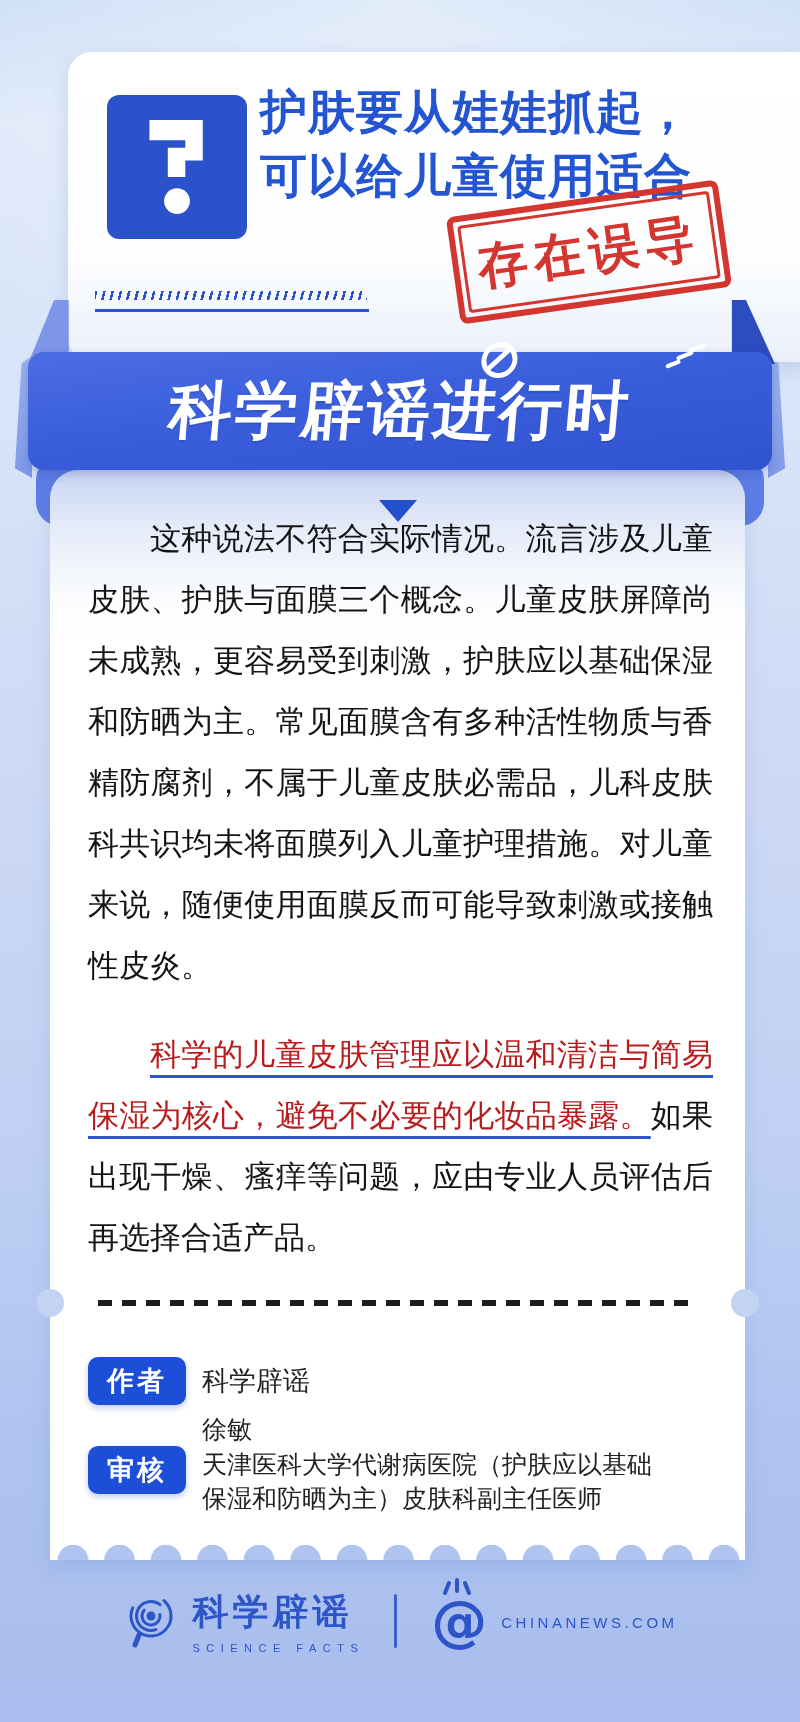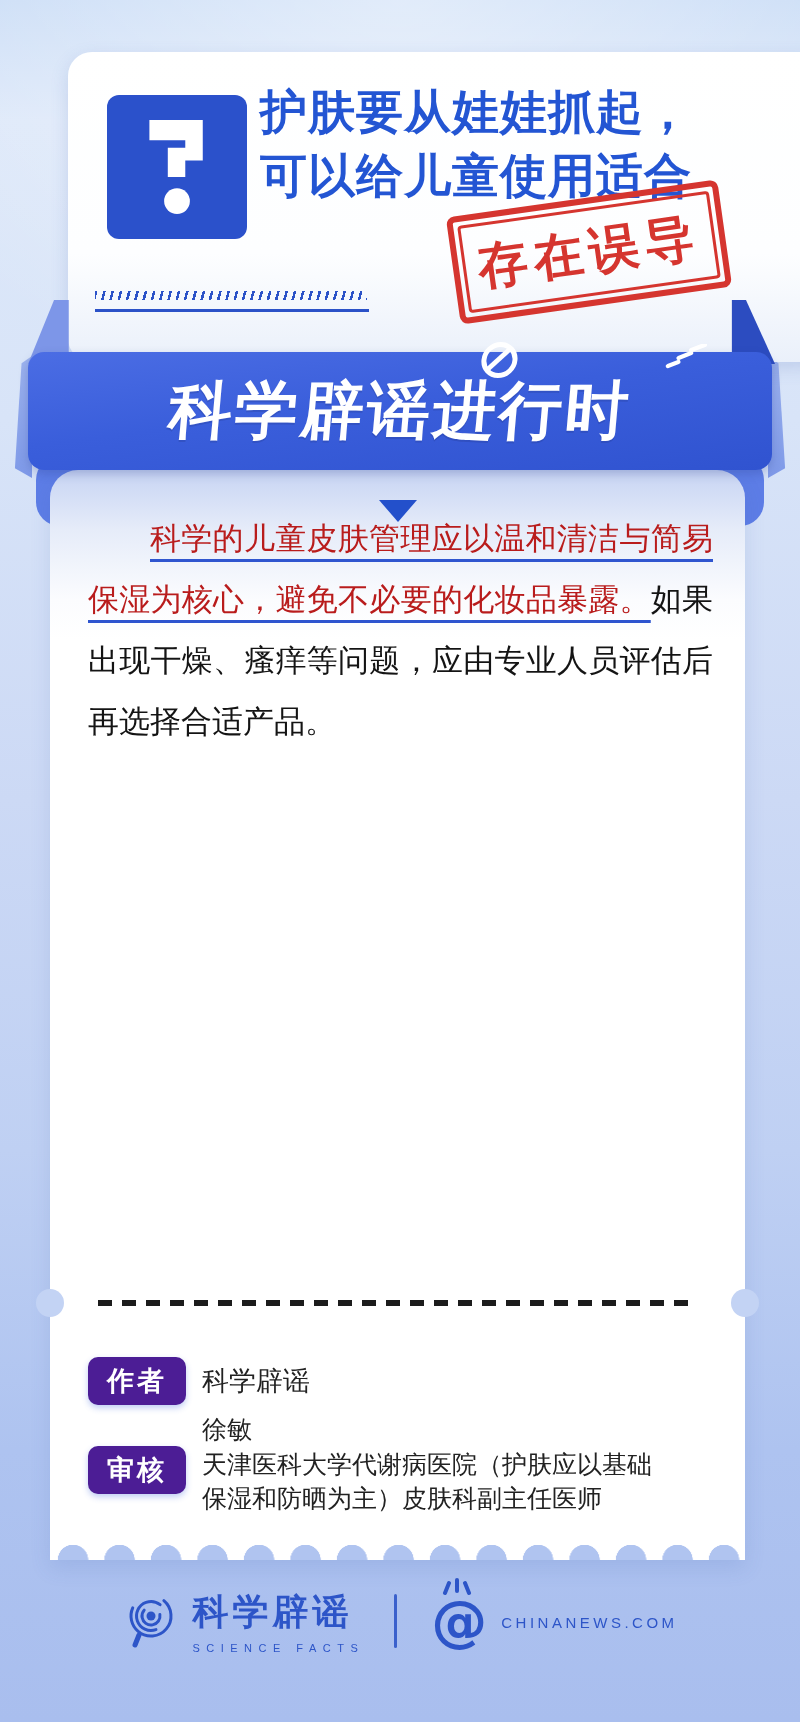--- a/index.html
+++ b/index.html
@@ -68,21 +68,21 @@
   .body-text p{margin:0;text-indent:2em;}
   .body-text p + p{margin-top:28px;}
   .hl{color:#b91c1c;text-decoration:underline;text-decoration-color:#2f55cf;
     text-decoration-thickness:2.5px;text-underline-offset:10px;}
   .dashed-divider{left:98px;top:1300px;width:600px;height:6px;z-index:5;
     background:repeating-linear-gradient(90deg,#1c1c1c 0 14px,transparent 14px 24px);}
   .notch{width:28px;height:28px;border-radius:50%;background:#c3d3f4;z-index:5;top:1289px;}
   .notch-l{left:36px;} .notch-r{left:731px;}
 
   
-  .badge{width:98px;height:48px;border-radius:10px;background:#4c1d95;z-index:5;
+  .badge{width:98px;height:48px;border-radius:10px;background:#1d4ed8;z-index:5;
     display:flex;align-items:center;justify-content:center;
     color:#fff;font-size:27px;font-weight:bold;letter-spacing:3px;
     box-shadow:0 3px 6px rgba(46,89,217,.3);}
   .badge-author{left:88px;top:1357px;}
   .badge-reviewer{left:88px;top:1446px;}
   .credit-value{left:202px;top:1357px;height:48px;display:flex;align-items:center;
     font-size:27px;color:#222;z-index:5;}
   .reviewer-block{left:202px;top:1412px;width:462px;font-size:25px;line-height:34px;color:#222;z-index:5;}
   .reviewer-name{margin:0 0 1px 0;}
   .reviewer-affiliation{margin:0;}
@@ -142,20 +142,21 @@
         <path d="M25 6 L38 1"></path>
       </g>
     </svg>
   </div>
 </div>
 
 <div class="abs main-card"></div>
 <div class="abs tri-down"></div>
 
 <div class="abs body-text">
+  <p>这种说法不符合实际情况。流言涉及儿童皮肤、护肤与面膜三个概念。儿童皮肤屏障尚未成熟，更容易受到刺激，护肤应以基础保湿和防晒为主。常见面膜含有多种活性物质与香精防腐剂，不属于儿童皮肤必需品，儿科皮肤科共识均未将面膜列入儿童护理措施。对儿童来说，随便使用面膜反而可能导致刺激或接触性皮炎。</p>
   <p><span class="hl">科学的儿童皮肤管理应以温和清洁与简易保湿为核心，避免不必要的化妆品暴露。</span><span>如果出现干燥、瘙痒等问题，应由专业人员评估后再选择合适产品。</span></p>
 </div>
 
 <div class="abs dashed-divider"></div>
 <div class="abs notch notch-l"></div>
 <div class="abs notch notch-r"></div>
 
 <div class="abs badge badge-author">
   <span>作者</span>
 </div>

